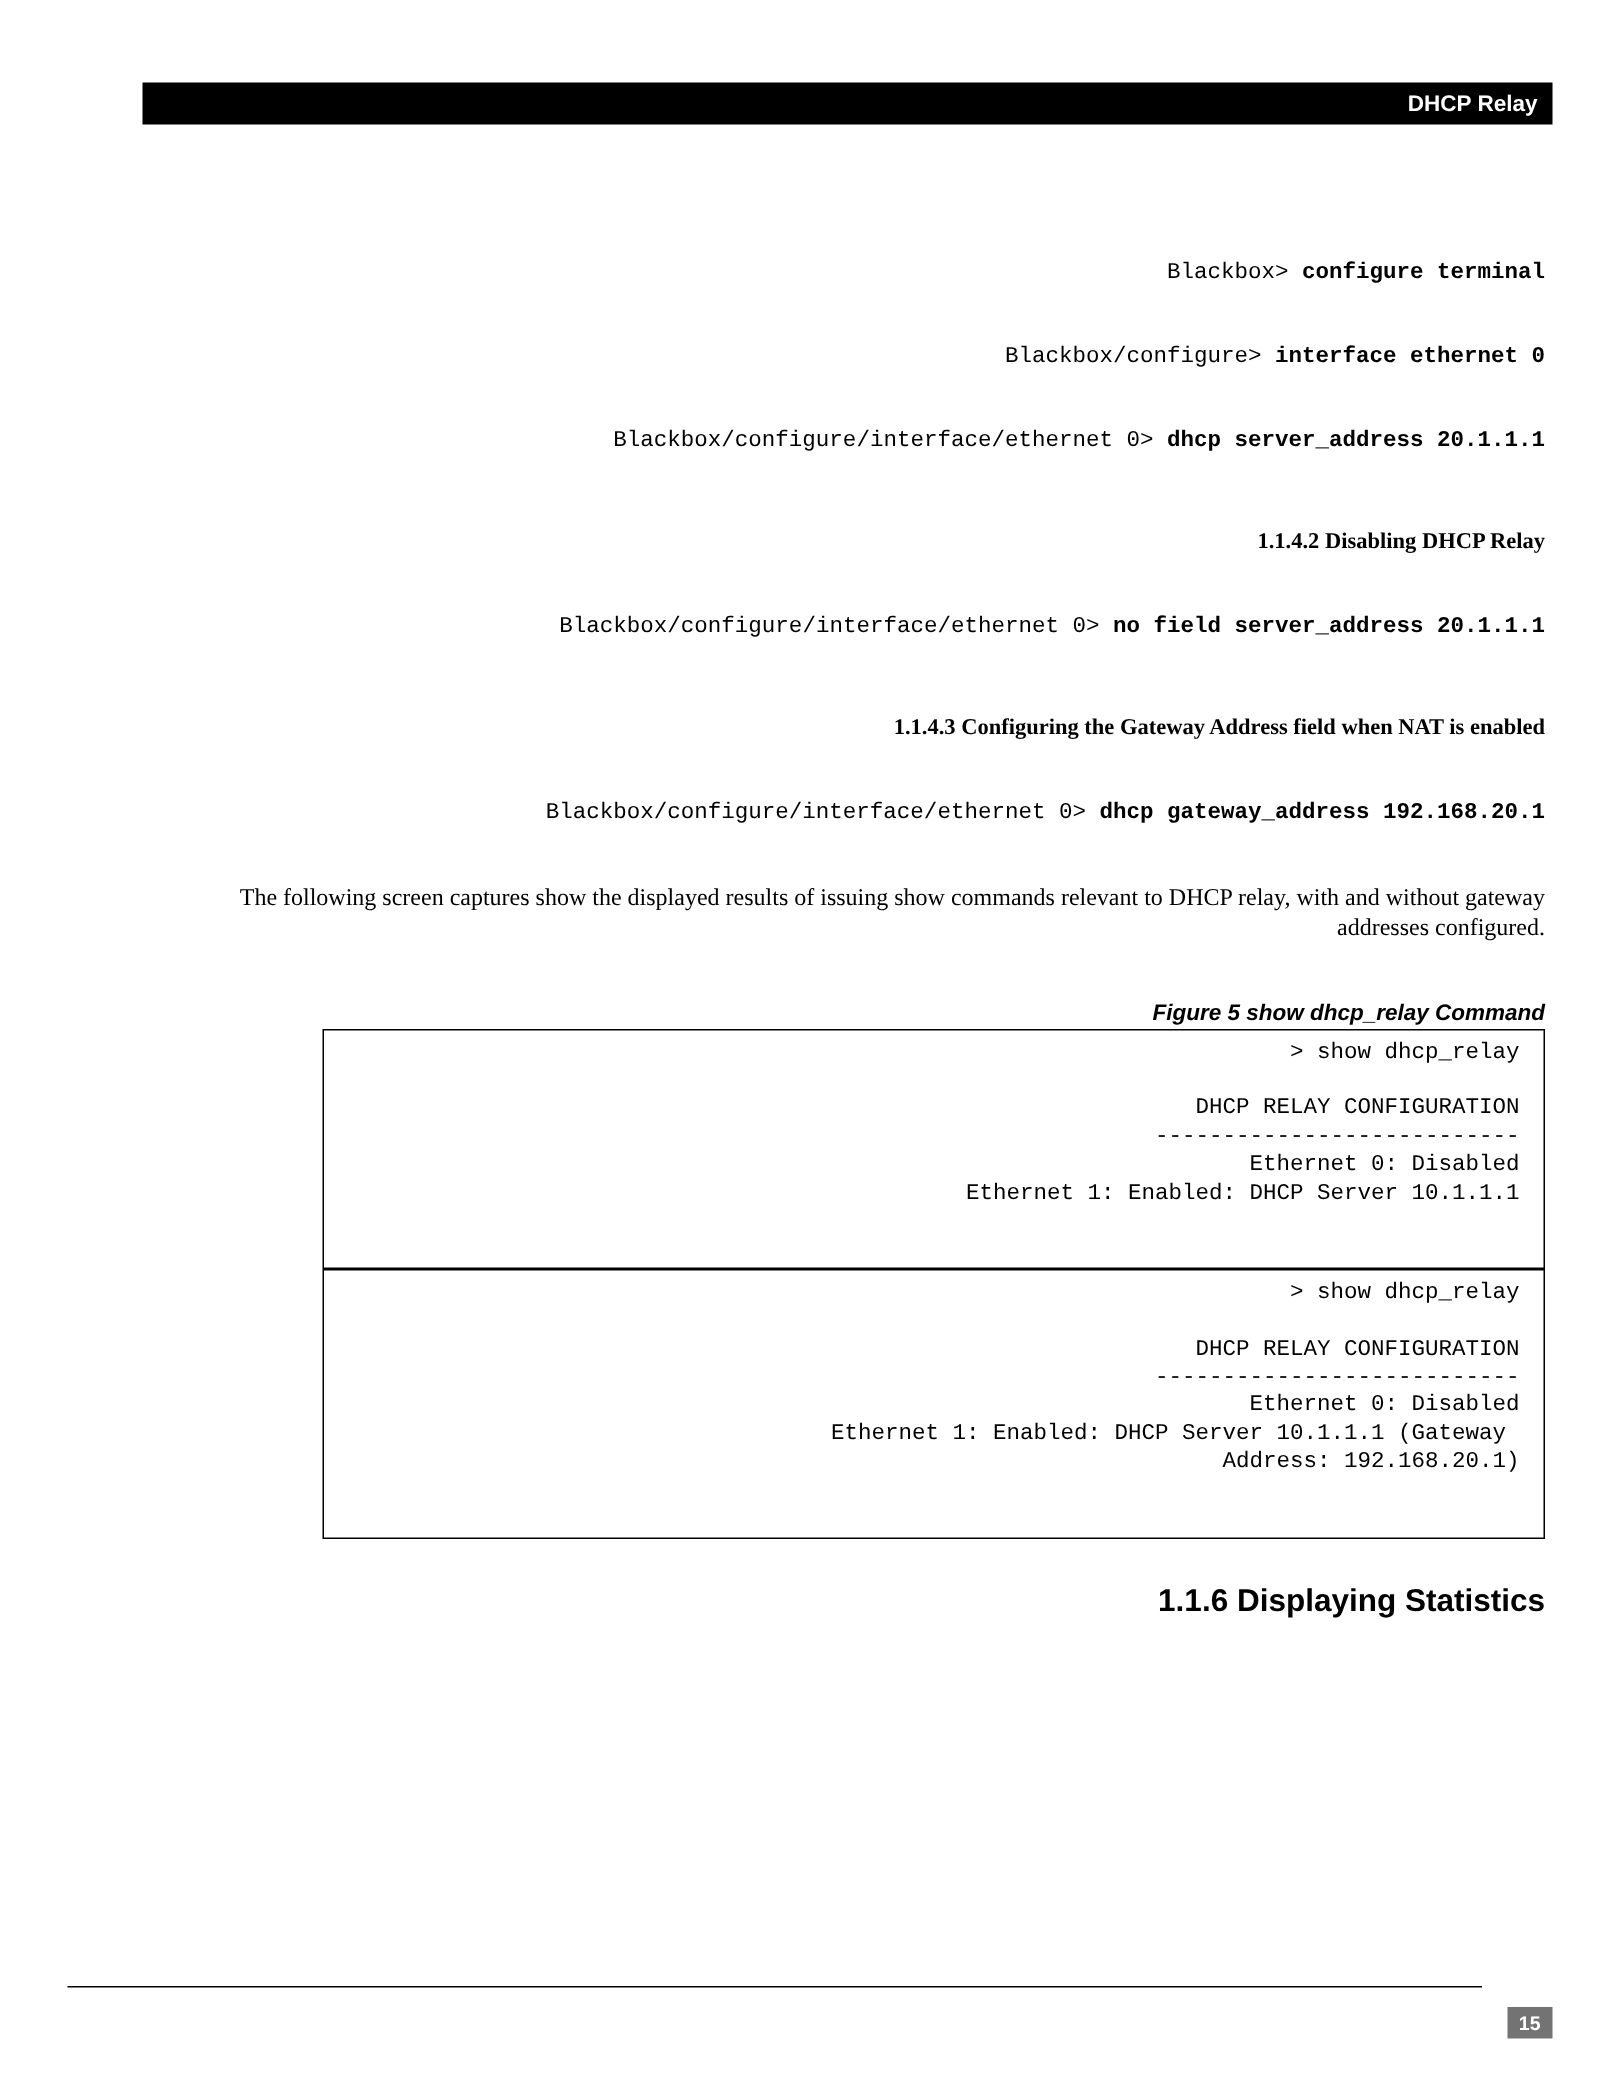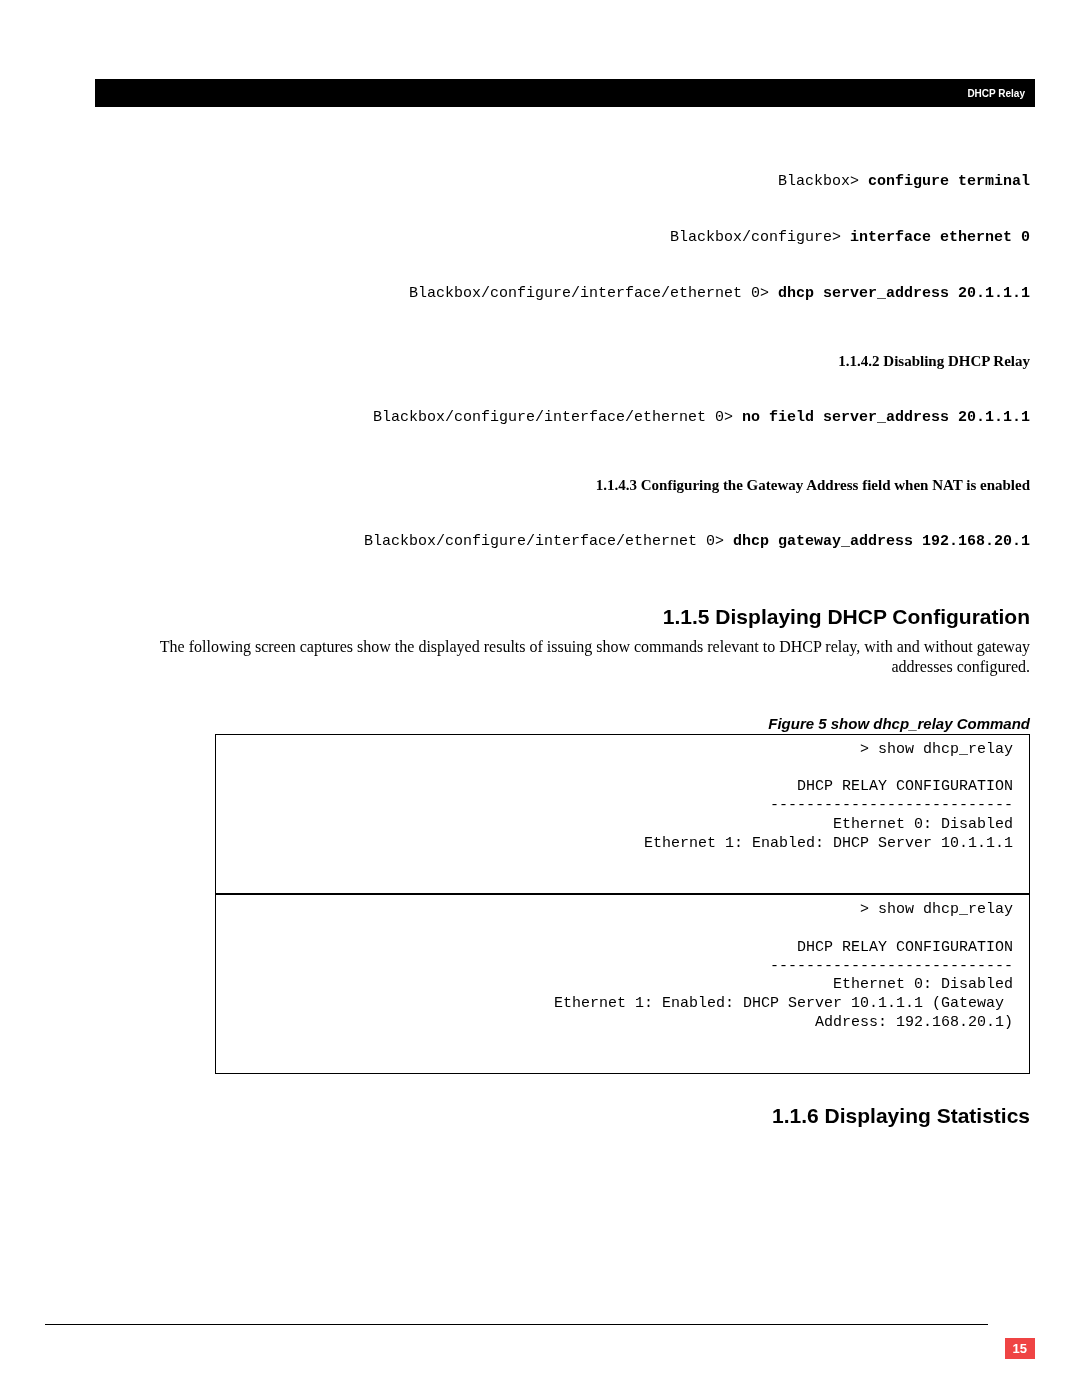--- a/index.html
+++ b/index.html
@@ -17,26 +17,25 @@
     .header-bar {
       position: absolute;
       top: 55px;
       left: 95px;
       right: 45px;
       height: 28px;
       background: #000000;
       color: #ffffff;
       font-family: Arial, Helvetica, sans-serif;
       font-weight: bold;
-      font-size: 10px;
+      font-size: 15px;
       display: flex;
       align-items: center;
       justify-content: flex-end;
       padding-right: 10px;
-      margin-top: 24px;
     }
     .content {
       position: absolute;
       top: 135px;
       left: 95px;
       right: 50px;
       text-align: right;
     }
     .mono {
       font-family: "Courier New", Courier, monospace;
@@ -89,21 +88,21 @@
       position: absolute;
       bottom: 72px;
       left: 45px;
       right: 92px;
       border-top: 1px solid #000000;
     }
     .page-number {
       position: absolute;
       bottom: 38px;
       right: 45px;
-      background: #ef4444;
+      background: #737373;
       color: #ffffff;
       font-family: Arial, Helvetica, sans-serif;
       font-weight: bold;
       font-size: 13px;
       padding: 3px 8px;
     }
     .cmd-line {
       display: block;
     }
   </style>
@@ -125,21 +124,20 @@
   <div class="sub-section-heading">1.1.4.2  Disabling DHCP Relay</div>
   <div class="mono">
     <span class="cmd-line"><span>Blackbox/configure/interface/ethernet 0&gt; </span><span class="bold">no field server_address 20.1.1.1</span></span>
   </div>
 
   <div class="sub-section-heading">1.1.4.3  Configuring the Gateway Address field when NAT is enabled</div>
   <div class="mono">
     <span class="cmd-line"><span>Blackbox/configure/interface/ethernet 0&gt; </span><span class="bold">dhcp gateway_address 192.168.20.1</span></span>
   </div>
 
-  <div class="section-heading">1.1.5 Displaying DHCP Configuration</div>
   <div class="body-text">The following screen captures show the displayed results of issuing show commands relevant to DHCP relay, with and without gateway addresses configured.</div>
 
   <div class="figure-caption">Figure 5  show dhcp_relay Command</div>
   <div class="code-box">&gt; show dhcp_relay
 
 DHCP RELAY CONFIGURATION
 ---------------------------
 Ethernet 0: Disabled
 Ethernet 1: Enabled: DHCP Server 10.1.1.1</div>
 

